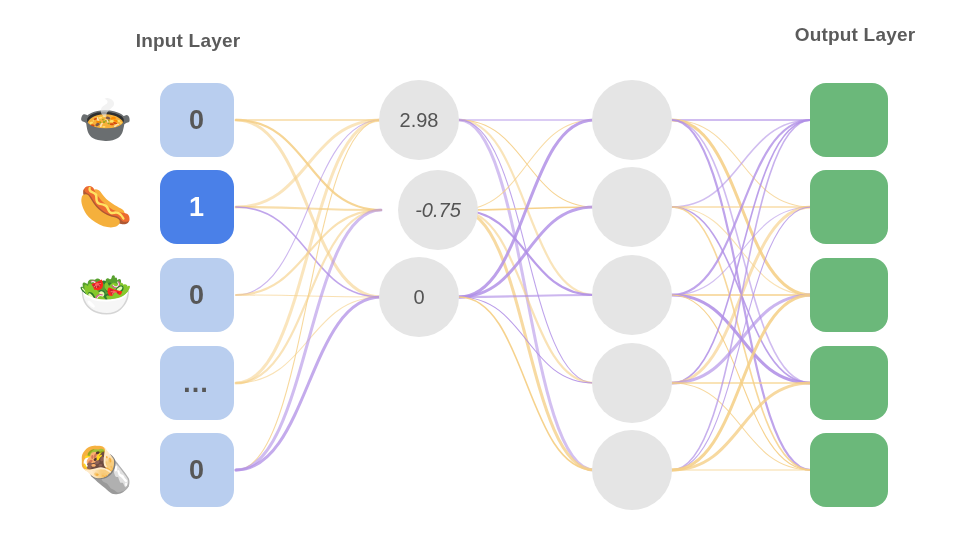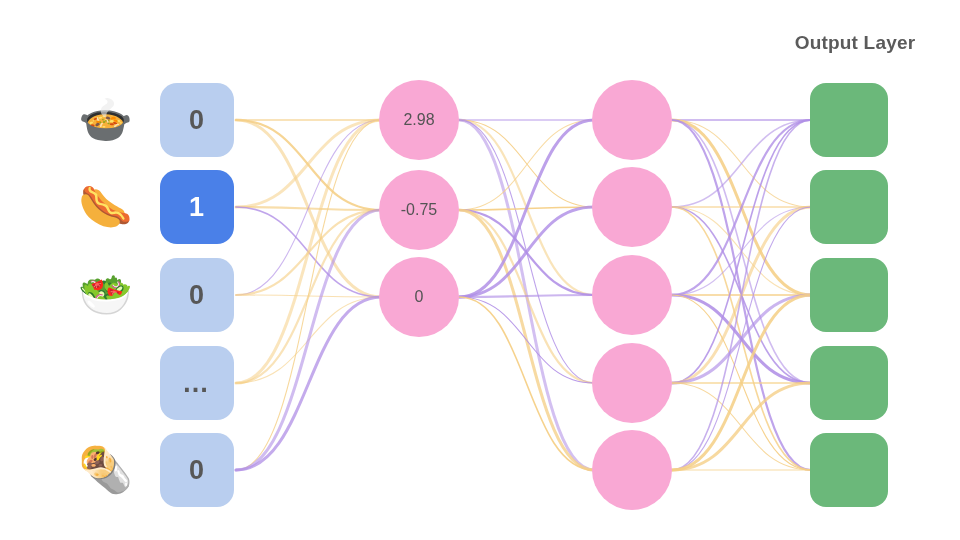--- a/index.html
+++ b/index.html
@@ -24,21 +24,21 @@
     font-size: 19px;
     font-weight: bold;
     color: #5b5b5b;
     letter-spacing: 0.2px;
     white-space: nowrap;
     text-align: center;
     transform: translateX(-50%);
   }
   #title-input    { left: 188px; top: 30px; }
   #title-embed    { left: 433px; top: 30px; }
-  #title-output   { left: 855px; top: 32px; }
+  #title-output   { left: 855px; top: 24px; }
 
   
   #edges {
     position: absolute;
     left: 0; top: 0;
     width: 960px; height: 540px;
     pointer-events: none;
   }
 
   
@@ -74,42 +74,43 @@
   }
   .in-box.ellipsis {
     font-size: 27px;
     letter-spacing: 3px;
   }
 
   .circ {
     position: absolute;
     width: 80px; height: 80px;
     border-radius: 50%;
-    background: #f9a8d4;
+    background: #e5e5e5;
     transform: translate(-50%, -50%);
     display: flex;
     align-items: center;
     justify-content: center;
-    font-size: 16px;
+    font-size: 20px;
     color: #545454;
   }
 
   .out-box {
     position: absolute;
     width: 78px; height: 74px;
     border-radius: 16px;
     background: #6bb87a;
     transform: translate(-50%, -50%);
   }
 </style>
 </head>
 <body>
 
 <div id="stage">
 
+  <div class="layer-title" id="title-input">Input Layer</div>
   <div class="layer-title" id="title-output">Output Layer</div>
 
   <svg id="edges" viewBox="0 0 960 540" preserveAspectRatio="none">
       <path d="M236,120 C308.5,120 308.5,120 381,120" fill="none" stroke="#f5cf86" stroke-width="2.2" stroke-opacity="0.58" stroke-linecap="round"></path>
       <path d="M236,120 C308.5,120 308.5,210 381,210" fill="none" stroke="#f5cf86" stroke-width="2.2" stroke-opacity="0.88" stroke-linecap="round"></path>
       <path d="M236,120 C308.5,120 308.5,297 381,297" fill="none" stroke="#f5cf86" stroke-width="3" stroke-opacity="0.58" stroke-linecap="round"></path>
       <path d="M236,207 C308.5,207 308.5,120 381,120" fill="none" stroke="#f5cf86" stroke-width="3" stroke-opacity="0.55" stroke-linecap="round"></path>
       <path d="M236,207 C308.5,207 308.5,210 381,210" fill="none" stroke="#f5cf86" stroke-width="2.2" stroke-opacity="0.69" stroke-linecap="round"></path>
       <path d="M236,207 C308.5,207 308.5,297 381,297" fill="none" stroke="#b08fe6" stroke-width="1.6" stroke-opacity="0.80" stroke-linecap="round"></path>
       <path d="M236,295 C308.5,295 308.5,120 381,120" fill="none" stroke="#b08fe6" stroke-width="1.1" stroke-opacity="0.65" stroke-linecap="round"></path>
@@ -169,21 +170,21 @@
       <div class="emoji-cell" style="left: 106px; top: 207px;">🌭</div>
       <div class="in-box active" style="left: 197px; top: 207px;">1</div>
       <div class="emoji-cell" style="left: 106px; top: 295px;">🥗</div>
       <div class="in-box" style="left: 197px; top: 295px;">0</div>
       <div class="in-box ellipsis" style="left: 197px; top: 383px;">…</div>
       <div class="emoji-cell" style="left: 106px; top: 470px;">🌯</div>
       <div class="in-box" style="left: 197px; top: 470px;">0</div>
     </div>
   <div class="node-layer" id="embedding-layer">
       <div class="circ" style="left: 419px; top: 120px;">2.98</div>
-      <div class="circ" style="left: 419px; top: 210px;">-0.75</div>
+      <div class="circ" style="left: 438px; top: 210px; font-style: italic;">-0.75</div>
       <div class="circ" style="left: 419px; top: 297px;">0</div>
     </div>
   <div class="node-layer" id="hidden-layer">
       <div class="circ" style="left: 632px; top: 120px;"></div>
       <div class="circ" style="left: 632px; top: 207px;"></div>
       <div class="circ" style="left: 632px; top: 295px;"></div>
       <div class="circ" style="left: 632px; top: 383px;"></div>
       <div class="circ" style="left: 632px; top: 470px;"></div>
     </div>
   <div class="node-layer" id="output-layer">

